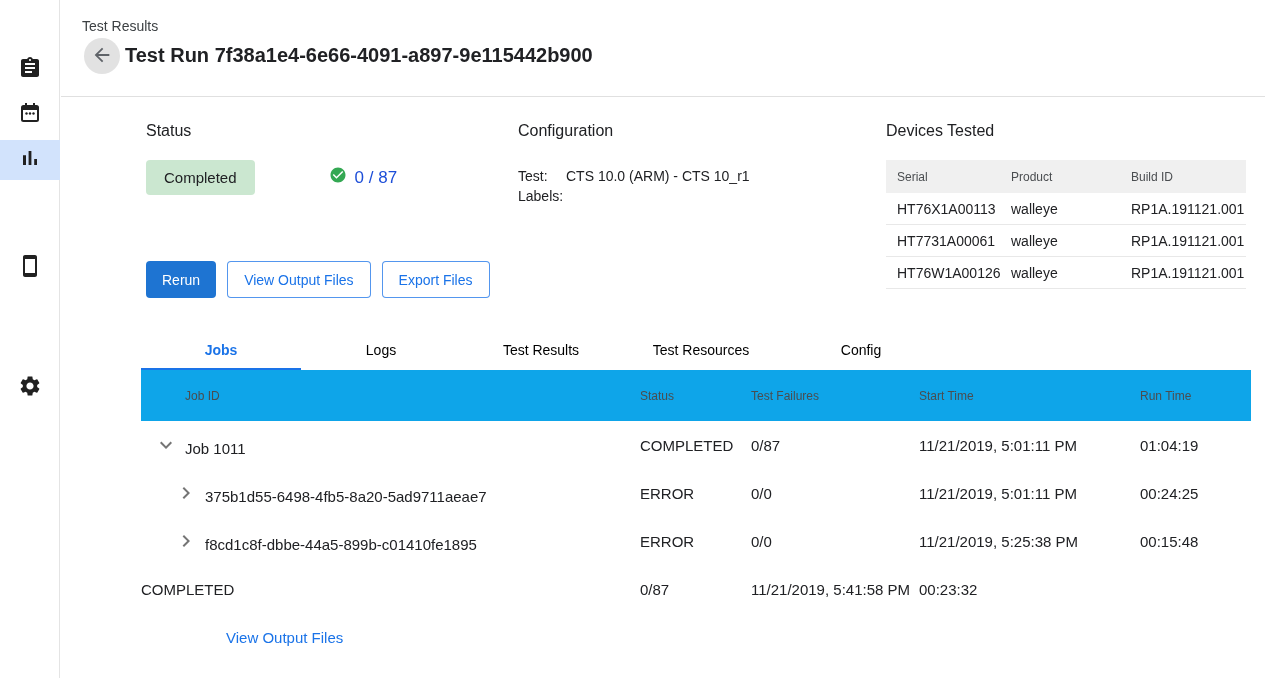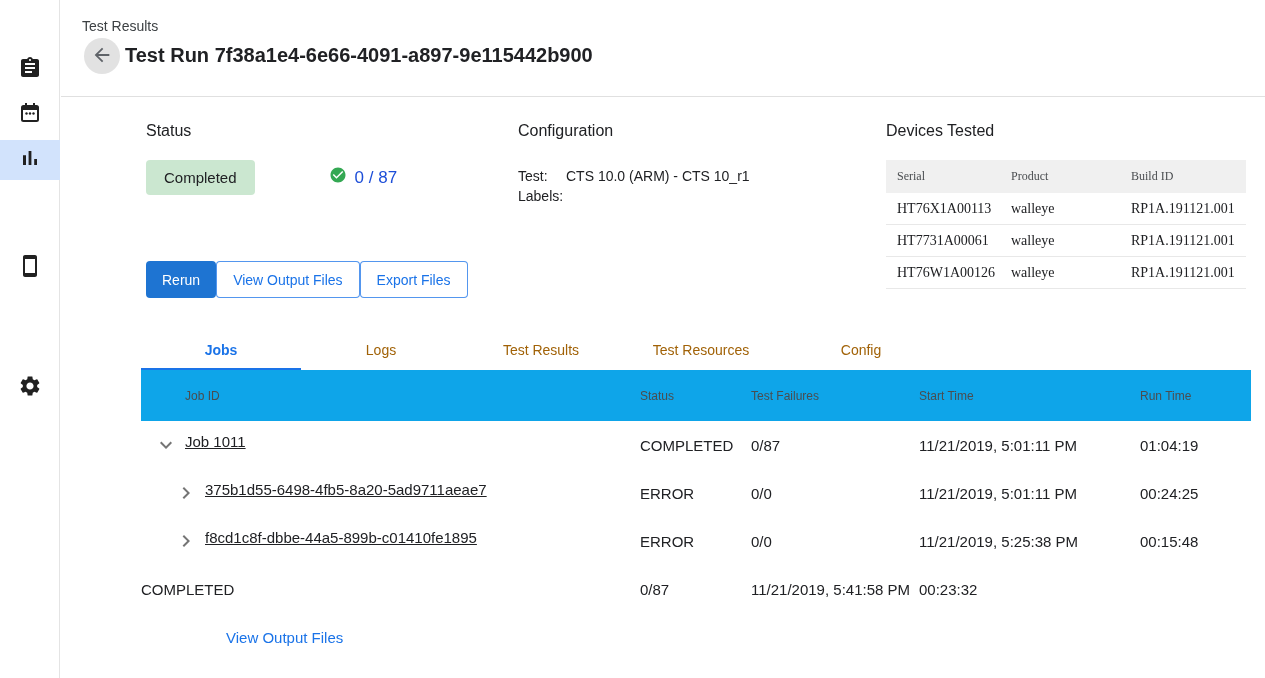--- a/index.html
+++ b/index.html
@@ -35,48 +35,48 @@
     font-size:15px; padding:9px 18px; border-radius:4px; }
   .fail-count { display:flex; align-items:center; margin-left:66px; }
   .fail-count svg { width:18px; height:18px; }
   .fail-count span { margin-left:8px; color:#1d4ed8; font-size:17px; font-weight:500; }
 
   .config-section { position:absolute; left:424px; top:25px; width:360px; }
   .config-grid { margin-top:26px; display:grid; grid-template-columns:48px auto;
     font-size:14px; line-height:20px; color:#202124; }
 
   .devices-section { position:absolute; left:792px; top:25px; width:360px; }
-  .devices-table { margin-top:20px; width:360px; font-size:14px;font-family:Liberation Serif, serif; }
+  .devices-table { margin-top:20px; width:360px; font-size:14px; }
   .dev-header { display:grid; grid-template-columns:114px 120px 126px; background:#f0f0f0;
     height:33px; align-items:center; font-size:12px; color:#4a4d50; }
   .dev-row { display:grid; grid-template-columns:114px 120px 126px; height:32px;
     align-items:center; border-bottom:1px solid #e8e8e8; color:#202124; }
   .dev-cell { padding-left:11px; white-space:nowrap; }
 
-  .actions { position:absolute; left:52px; top:164px; display:flex; white-space:nowrap; }
+  .actions { position:absolute; left:52px; top:164px; display:flex; gap:11px; white-space:nowrap; }
   .btn { height:37px; border-radius:4px; font-size:14px; cursor:pointer;
     font-family:inherit; padding:0 16px; }
   .btn-primary { background:#1e74d2; color:#fff; border:none; }
   .btn-outline { background:#fff; color:#1a73e8; border:1px solid rgba(26,115,232,.75); }
 
   
   .tabs { position:absolute; left:47px; top:233px; height:40px; display:flex; }
   .tab { width:160px; height:40px; display:flex; align-items:center; justify-content:center;
-    font-size:14px; color:#a16207; cursor:pointer; position:relative; }
+    font-size:14px; color:#000000; cursor:pointer; position:relative; }
   .tab.active { color:#1a73e8; font-weight:700; }
   .tab.active::after { content:""; position:absolute; left:0; bottom:0; width:160px; height:2px; background:#1a73e8; }
 
   
   .jobs-table { position:absolute; left:47px; top:273px; width:1110px; }
   .jobs-header { display:grid; grid-template-columns:499px 111px 168px 221px 1fr;
     background:#0ea5e9; height:51px; align-items:center; font-size:12px; color:#4a4d50; }
   .jobs-header .jh-first { padding-left:44px; }
   .job-row { display:grid; grid-template-columns:499px 111px 168px 221px 1fr;
     height:48px; align-items:center; font-size:15px; color:#202124; }
-  .job-id-cell { display:flex; align-items:flex-start;text-decoration:underline; }
+  .job-id-cell { display:flex; align-items:flex-end; }
   .job-id-cell.lvl0 { padding-left:13px; }
   .job-id-cell.lvl1 { padding-left:33px; }
   .expand-icon { width:24px; height:24px; color:#757575; cursor:pointer; flex:none;
     display:flex; align-items:center; justify-content:center; }
   .expand-icon svg { width:24px; height:24px; }
   .job-id-text { margin-left:7px; white-space:nowrap; }
   .link-row { height:48px; display:flex; align-items:center; padding-left:85px; }
   .text-link { color:#1a73e8; font-size:15px; text-decoration:none; cursor:pointer; }
 </style>
 </head>

